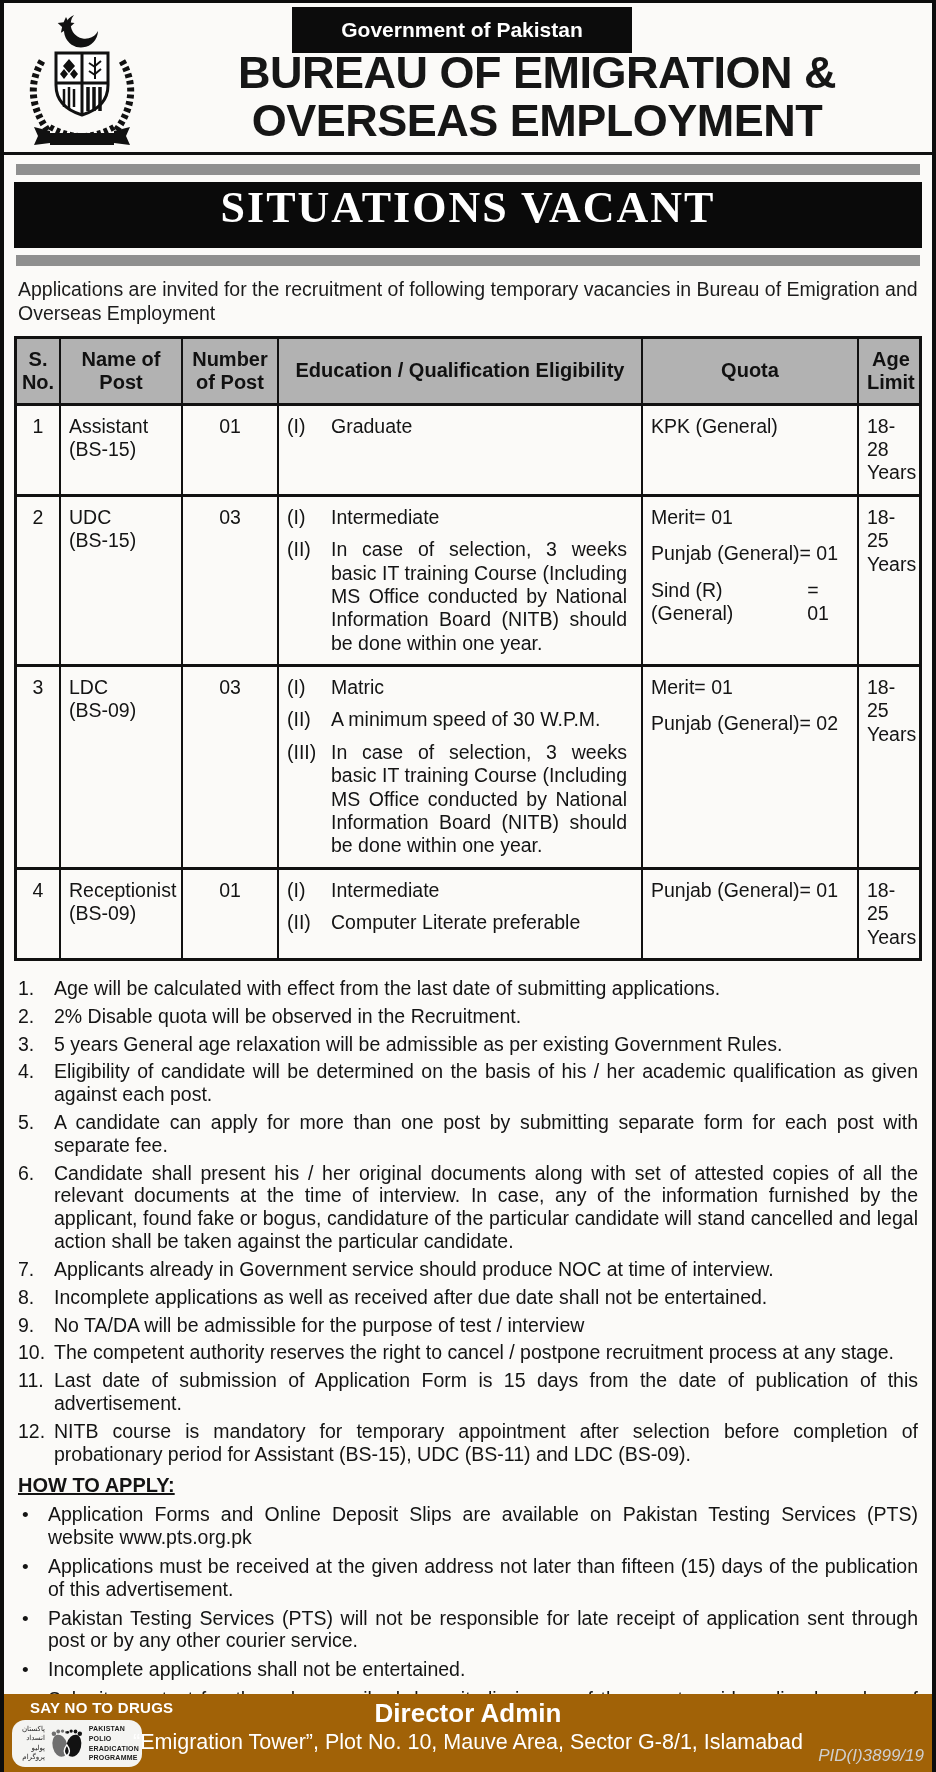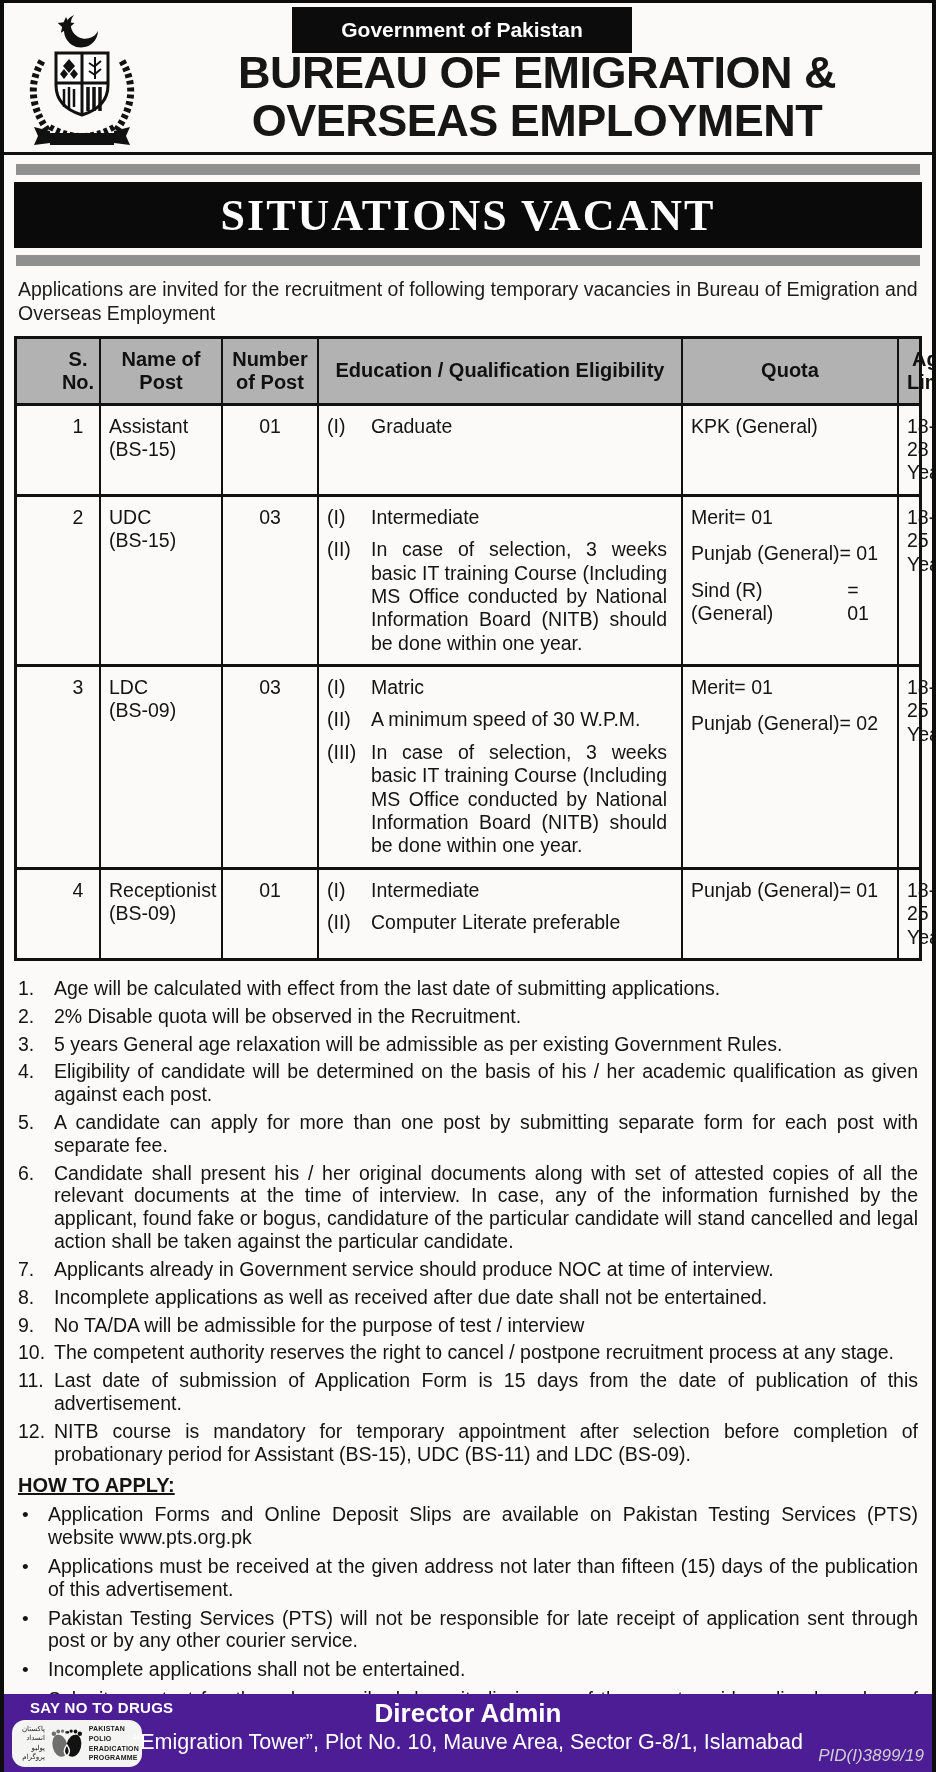--- a/index.html
+++ b/index.html
@@ -22,33 +22,33 @@
   .org-title {
     position:absolute; left:148px; right:10px; top:46px; text-align:center;
     font-weight:bold; font-size:45px; line-height:1.06; letter-spacing:-0.5px; color:#161616;
   }
 
   
   .banner-zone { padding:9px 10px 4px; }
   .gray-bar { height:11px; background:#8f8f8f; margin:0 2px; }
   .black-banner {
     margin:7px 0; background:#0a0a0a; height:66px;
-    display:flex; align-items:center; justify-content:center;
+    display:flex; justify-content:center;
   }
   .black-banner span {
     font-family:"Liberation Serif","DejaVu Serif",serif; font-weight:bold;
     color:#fff; font-size:44px; letter-spacing:2px;
   }
 
   
   .intro { padding:8px 14px 6px; font-size:19.5px; line-height:1.22; color:#1c1c1c; }
 
   
   .jobs-table { margin:4px 10px 8px; border:3px solid #111; }
-  .trow { display:grid; grid-template-columns:44px 122px 96px 364px 216px 1fr;padding-left:40px; }
+  .trow { display:grid; grid-template-columns:44px 122px 96px 364px 216px 1fr; }
   .trow + .trow { border-top:3px solid #111; }
   .tcell { border-right:2px solid #111; padding:9px 8px; font-size:19.5px; line-height:1.2; }
   .tcell:last-child { border-right:none; }
   .thead { background:#b2b2b2; min-height:62px; }
   .thead .tcell { display:flex; align-items:center; justify-content:center; text-align:center;
     font-weight:bold; font-size:20px; line-height:1.15; color:#111; }
   .c-sno { text-align:center; }
   .c-count { text-align:center; }
   .edu-item { display:flex; margin-bottom:9px; }
   .edu-item:last-child { margin-bottom:0; }
@@ -70,21 +70,21 @@
   
   .howto-heading { padding:4px 14px 6px; font-size:20px; font-weight:bold; }
   .howto-heading span { text-decoration:underline; }
   .bullets { padding:0 14px; }
   .bullet-item { display:flex; margin-bottom:6px; font-size:19.5px; line-height:1.17; }
   .bullet-marker { width:30px; flex:none; padding-left:4px; }
   .bullet-marker::before { content:"•"; font-size:19px; }
   .bullet-text { flex:1; text-align:justify; }
 
   
-  .footer { position:absolute; left:-4px; right:-4px; bottom:0; height:78px; background:#4c1d95; }
+  .footer { position:absolute; left:-4px; right:-4px; bottom:0; height:78px; background:#a16207; }
   .say-no { position:absolute; left:30px; top:5px; color:#fff; font-weight:bold; font-size:15px; letter-spacing:0.3px; }
   .polio-box { position:absolute; left:12px; top:26px; width:130px; height:47px; background:#f4f4f2;
     display:flex; align-items:center; padding:2px 3px; gap:2px;border-radius:13px; }
   .urdu-col { width:30px; flex:none; font-family:"DejaVu Sans",sans-serif; font-size:7px;
     line-height:1.35; text-align:right; color:#222; }
   .polio-text { font-size:7px; font-weight:bold; line-height:1.4; color:#1a1a1a; letter-spacing:0.2px; }
   .footer-center { position:absolute; left:50%; top:5px; transform:translateX(-50%);
     text-align:center; white-space:nowrap; }
   .director { color:#fff; font-weight:bold; font-size:26px; line-height:1.15; }
   .address { color:#fff; font-weight:normal; font-size:21.5px; line-height:1.25; }

